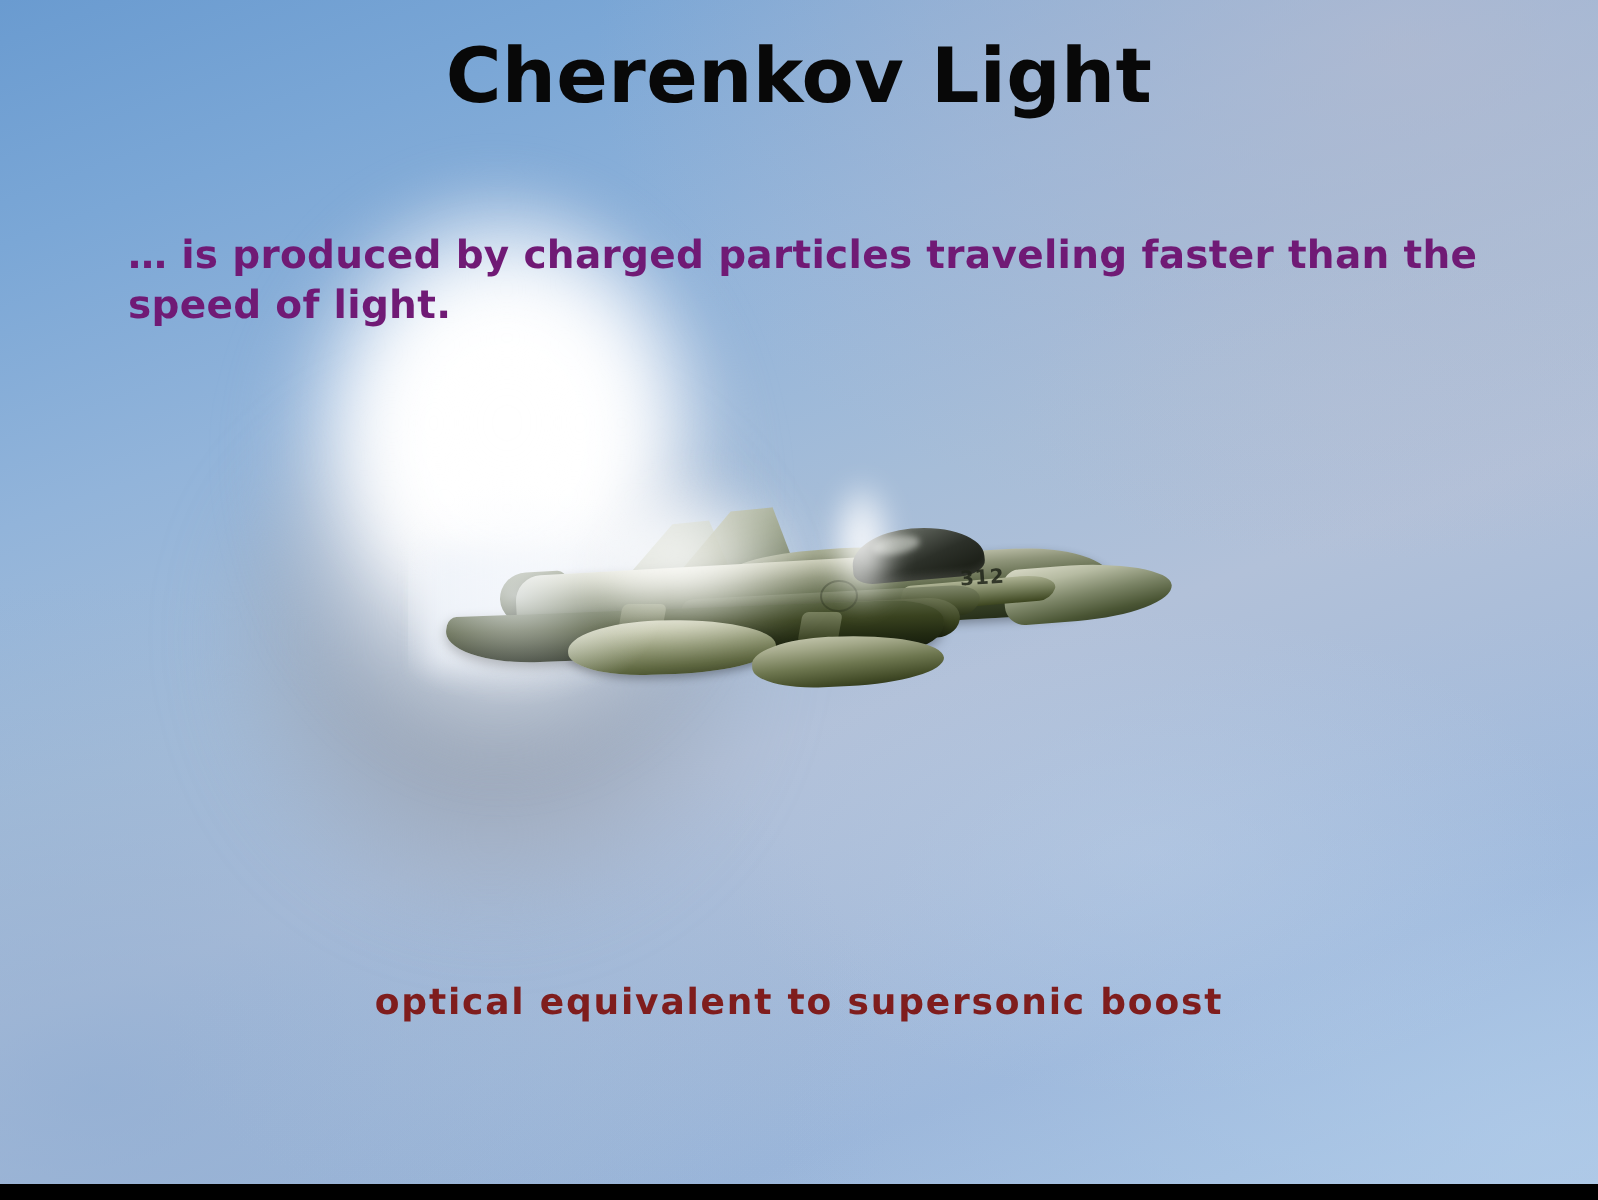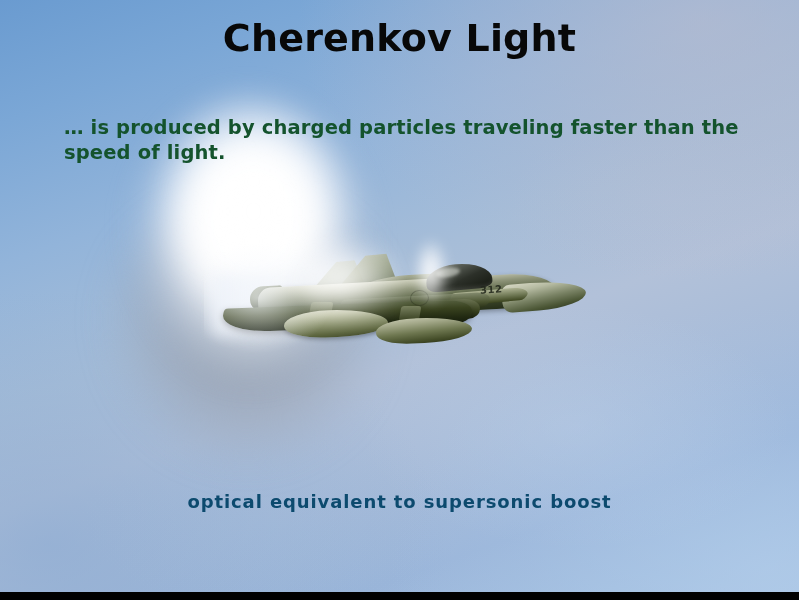--- a/index.html
+++ b/index.html
@@ -347,33 +347,33 @@
     letter-spacing: 0.2px;
     line-height: 1.12;
   }
   .body-text {
     position: absolute;
     left: 64px;
     top: 116px;
     width: 712px;
     font-size: 19.5px;
     font-weight: bold;
-    color: #14532d;
+    color: #701a75;
     line-height: 1.28;
     letter-spacing: 0.15px;
   }
   .caption {
     position: absolute;
     left: 0;
     top: 491px;
     width: 799px;
     text-align: center;
     font-size: 18px;
     font-weight: bold;
-    color: #0c4a6e;
+    color: #7f1d1d;
     letter-spacing: 0.9px;
   }
 </style>
 </head>
 <body>
 
 <div id="slide">
 
   <div class="sky-base"></div>
   <div class="sky-tint-tr"></div>

